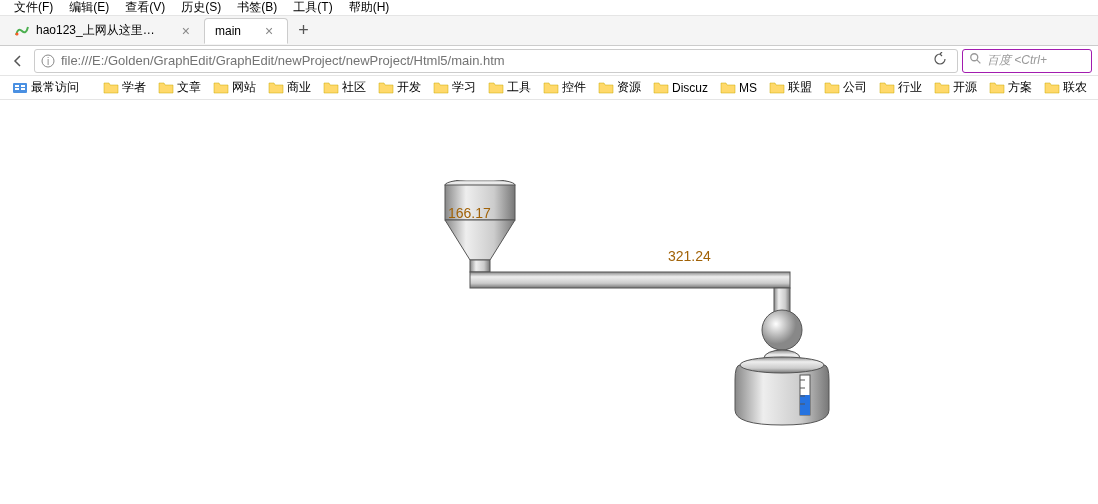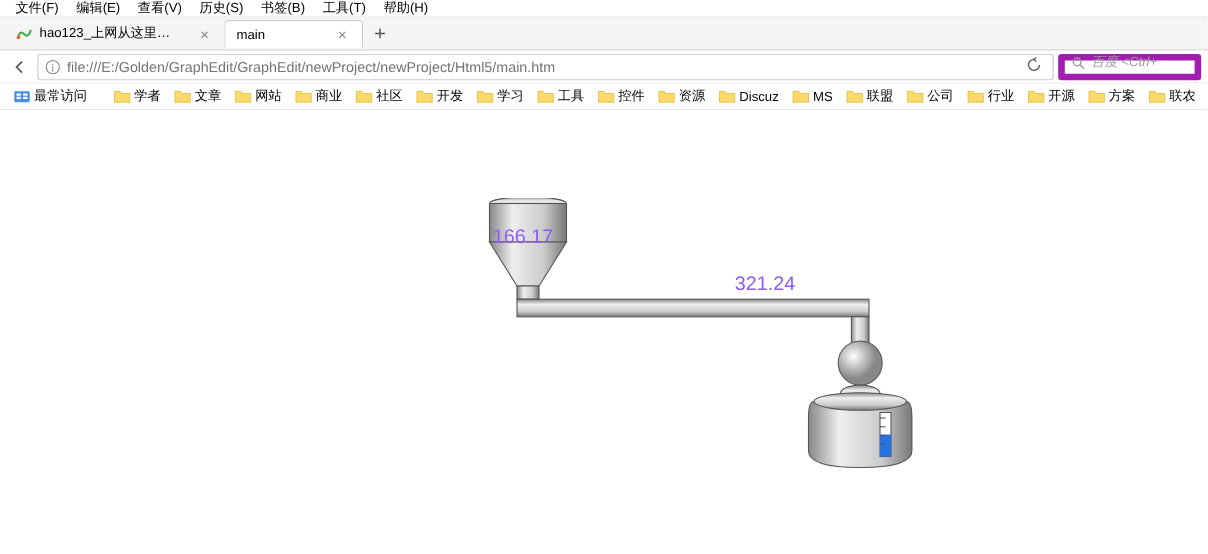--- a/index.html
+++ b/index.html
@@ -4,43 +4,43 @@
   <style>
     * { margin: 0; padding: 0; box-sizing: border-box; }
     body { font-family: "Microsoft YaHei", sans-serif; font-size: 12px; background: #fff; overflow: hidden; }
     
     .menubar { display: flex; align-items: center; padding: 2px 6px; background: #fff; border-bottom: 1px solid #e5e5e5; height: 16px; }
     .menu-item { padding: 2px 8px; cursor: pointer; }
     
     .tab-bar { display: flex; align-items: center; background: #f5f5f5; border-bottom: 1px solid #ccc; height: 30px; padding: 0 4px; }
     .tab { display: flex; align-items: center; padding: 0 10px; height: 26px; border-radius: 4px 4px 0 0; cursor: pointer; position: relative; max-width: 200px; }
     .tab.inactive { background: #f5f5f5; }
-    .tab.active { background: #fff; border: 1px solid #ccc; border-bottom: 1px solid #fff; margin-bottom: -1px; gap: 42px; }
+    .tab.active { background: #fff; border: 1px solid #ccc; border-bottom: 1px solid #fff; margin-bottom: -1px; }
     .tab-title { white-space: nowrap; overflow: hidden; text-overflow: ellipsis; margin-right: 20px; }
     .tab-close { font-size: 14px; color: #888; padding: 0 4px; cursor: pointer; }
     .tab-favicon { width: 16px; height: 16px; margin-right: 6px; flex-shrink: 0; }
     .new-tab { font-size: 18px; color: #555; padding: 0 10px; cursor: pointer; }
     
     .addr-bar { display: flex; align-items: center; padding: 4px 6px; background: #fff; border-bottom: 1px solid #e5e5e5; height: 30px; gap: 4px; }
     .nav-btn { width: 24px; height: 24px; display: flex; align-items: center; justify-content: center; cursor: pointer; border-radius: 3px; }
     .url-box { flex: 1; display: flex; align-items: center; border: 1px solid #ccc; border-radius: 3px; padding: 2px 6px; height: 24px; }
     .url-text { flex: 1; font-size: 13px; color: #737373; white-space: nowrap; overflow: hidden; }
     .reload-btn { cursor: pointer; padding: 0 4px; color: #555; }
-    .search-box { display: flex; align-items: flex-end; border: 6px solid #a21caf; border-radius: 3px; padding: 2px 6px; height: 24px; width: 130px; }
+    .search-box { display: flex; align-items: flex-start; border: 1px solid #a21caf; border-radius: 3px; padding: 2px 6px; height: 24px; width: 130px; }
     .search-icon { width: 14px; height: 14px; margin-right: 4px; }
     .search-hint { color: #999; font-style: italic; font-size: 12px; }
     
     .bookmarks { display: flex; align-items: center; padding: 2px 8px; background: #fff; border-bottom: 1px solid #e5e5e5; height: 24px; gap: 16px; overflow: hidden; }
     .bm { display: flex; align-items: center; padding: 2px 4px; cursor: pointer; white-space: nowrap; }
     .bm-icon { width: 16px; height: 16px; margin-right: 3px; }
     .folder-icon { fill: #ffd96b; stroke: #c9a800; stroke-width: 0.5; }
     
     .content { position: relative; width: 100%; height: calc(100vh - 106px); background: #fff; }
     .diagram { position: absolute; left: 430px; top: 80px; }
-    .value-label { position: absolute; font-size: 18px; font-family: Arial, sans-serif; color: #8b5cf6; }
+    .value-label { position: absolute; font-size: 14px; font-family: Arial, sans-serif; color: #a16207; }
     .val1 { left: 448px; top: 105px; }
     .val2 { left: 668px; top: 148px; }
   </style>
 </head>
 <body>
 
 <div class="menubar">
   <div class="menu-item"><span>文件(F)</span></div>
   <div class="menu-item"><span>编辑(E)</span></div>
   <div class="menu-item"><span>查看(V)</span></div>

